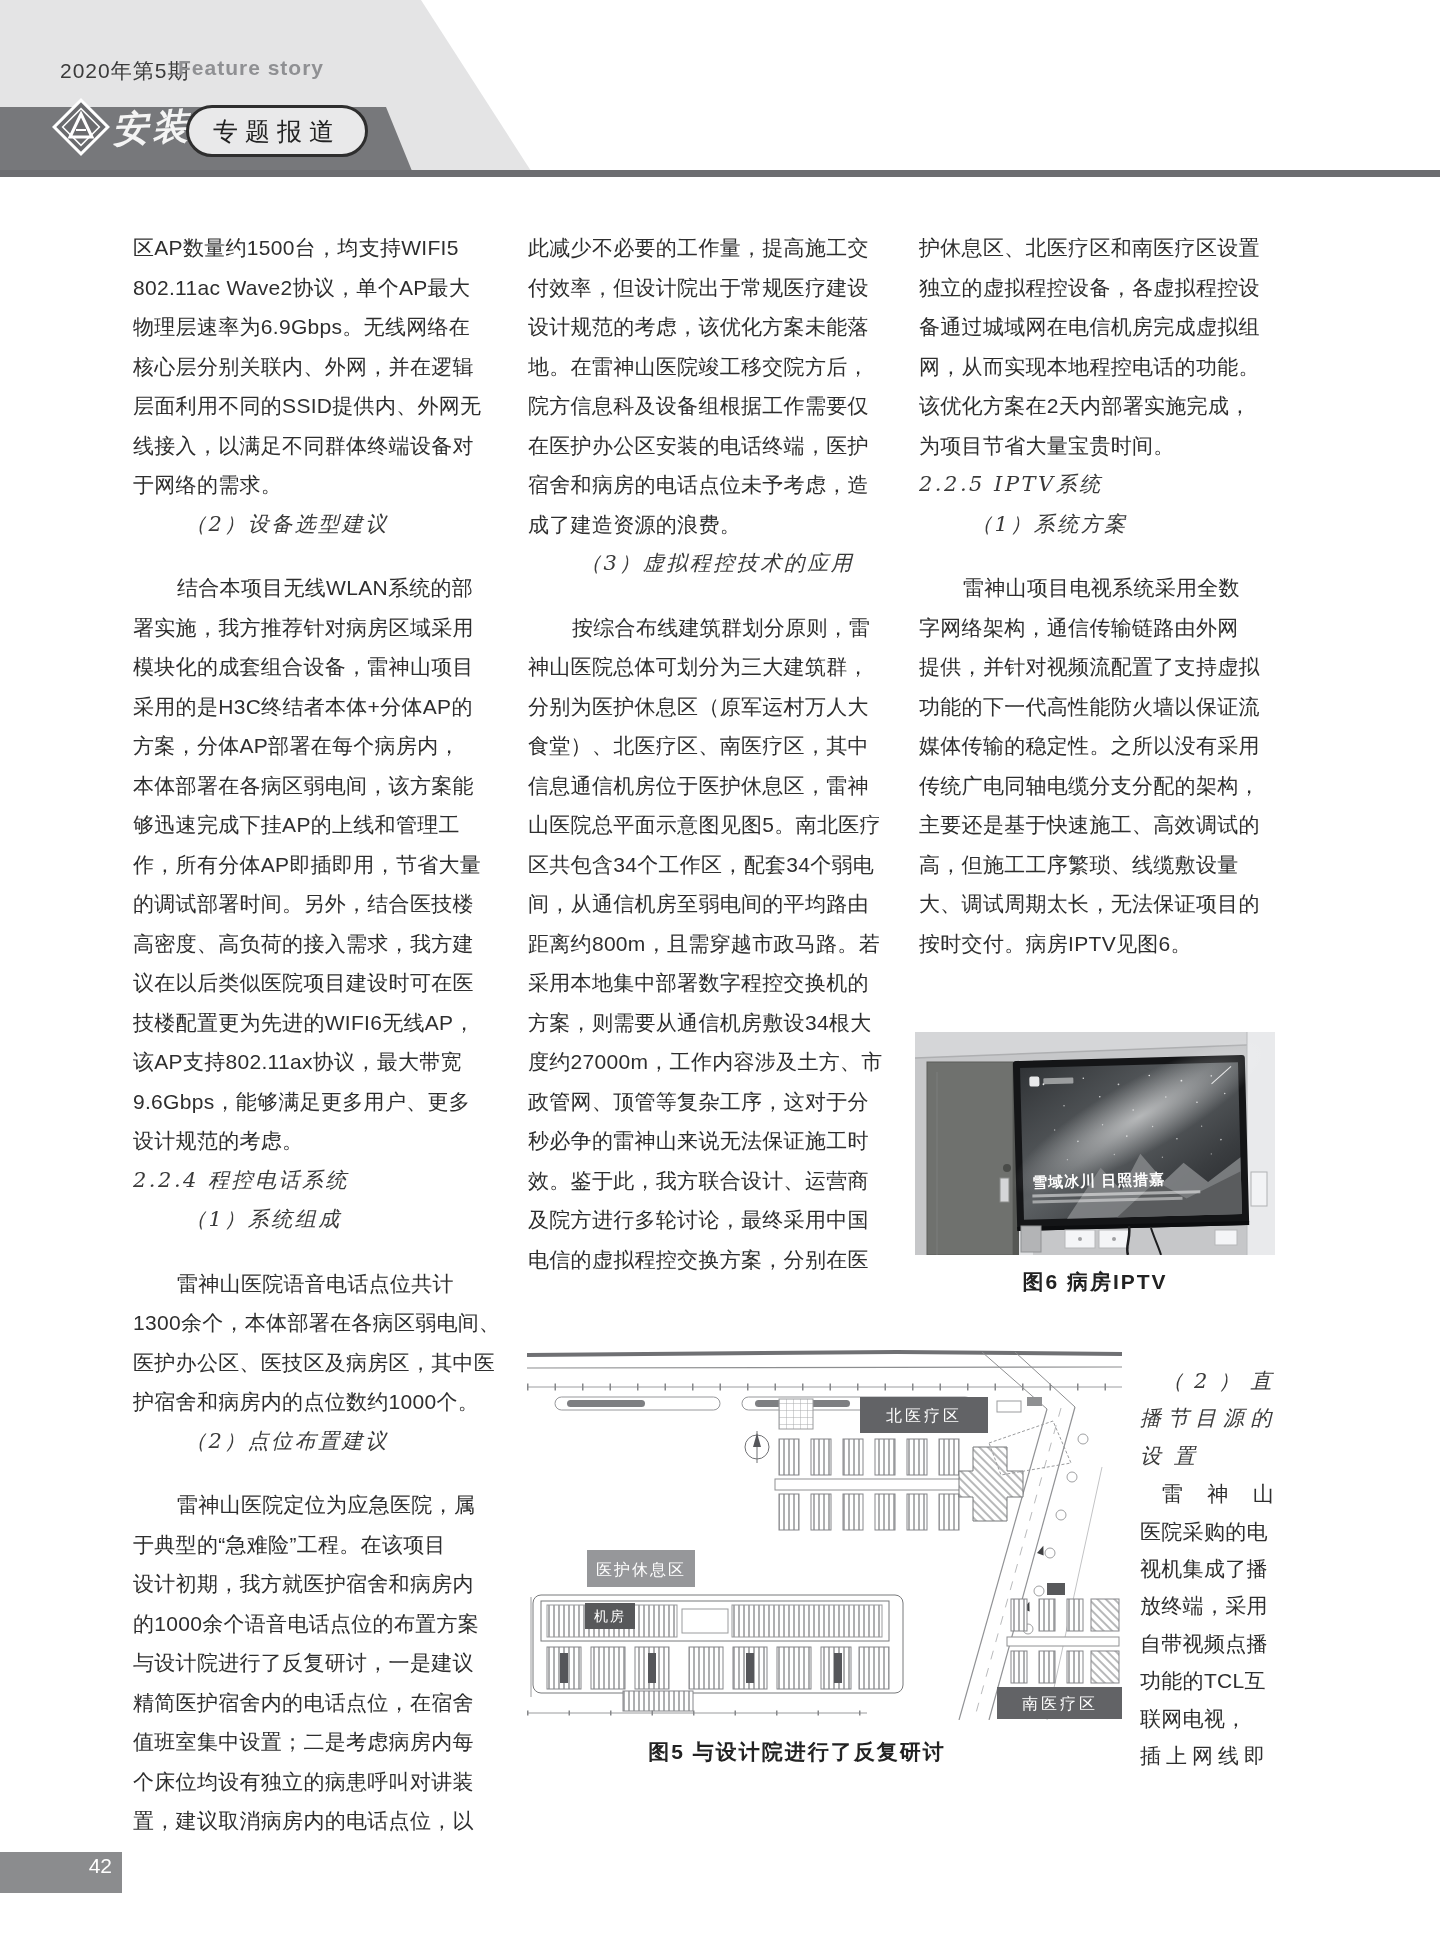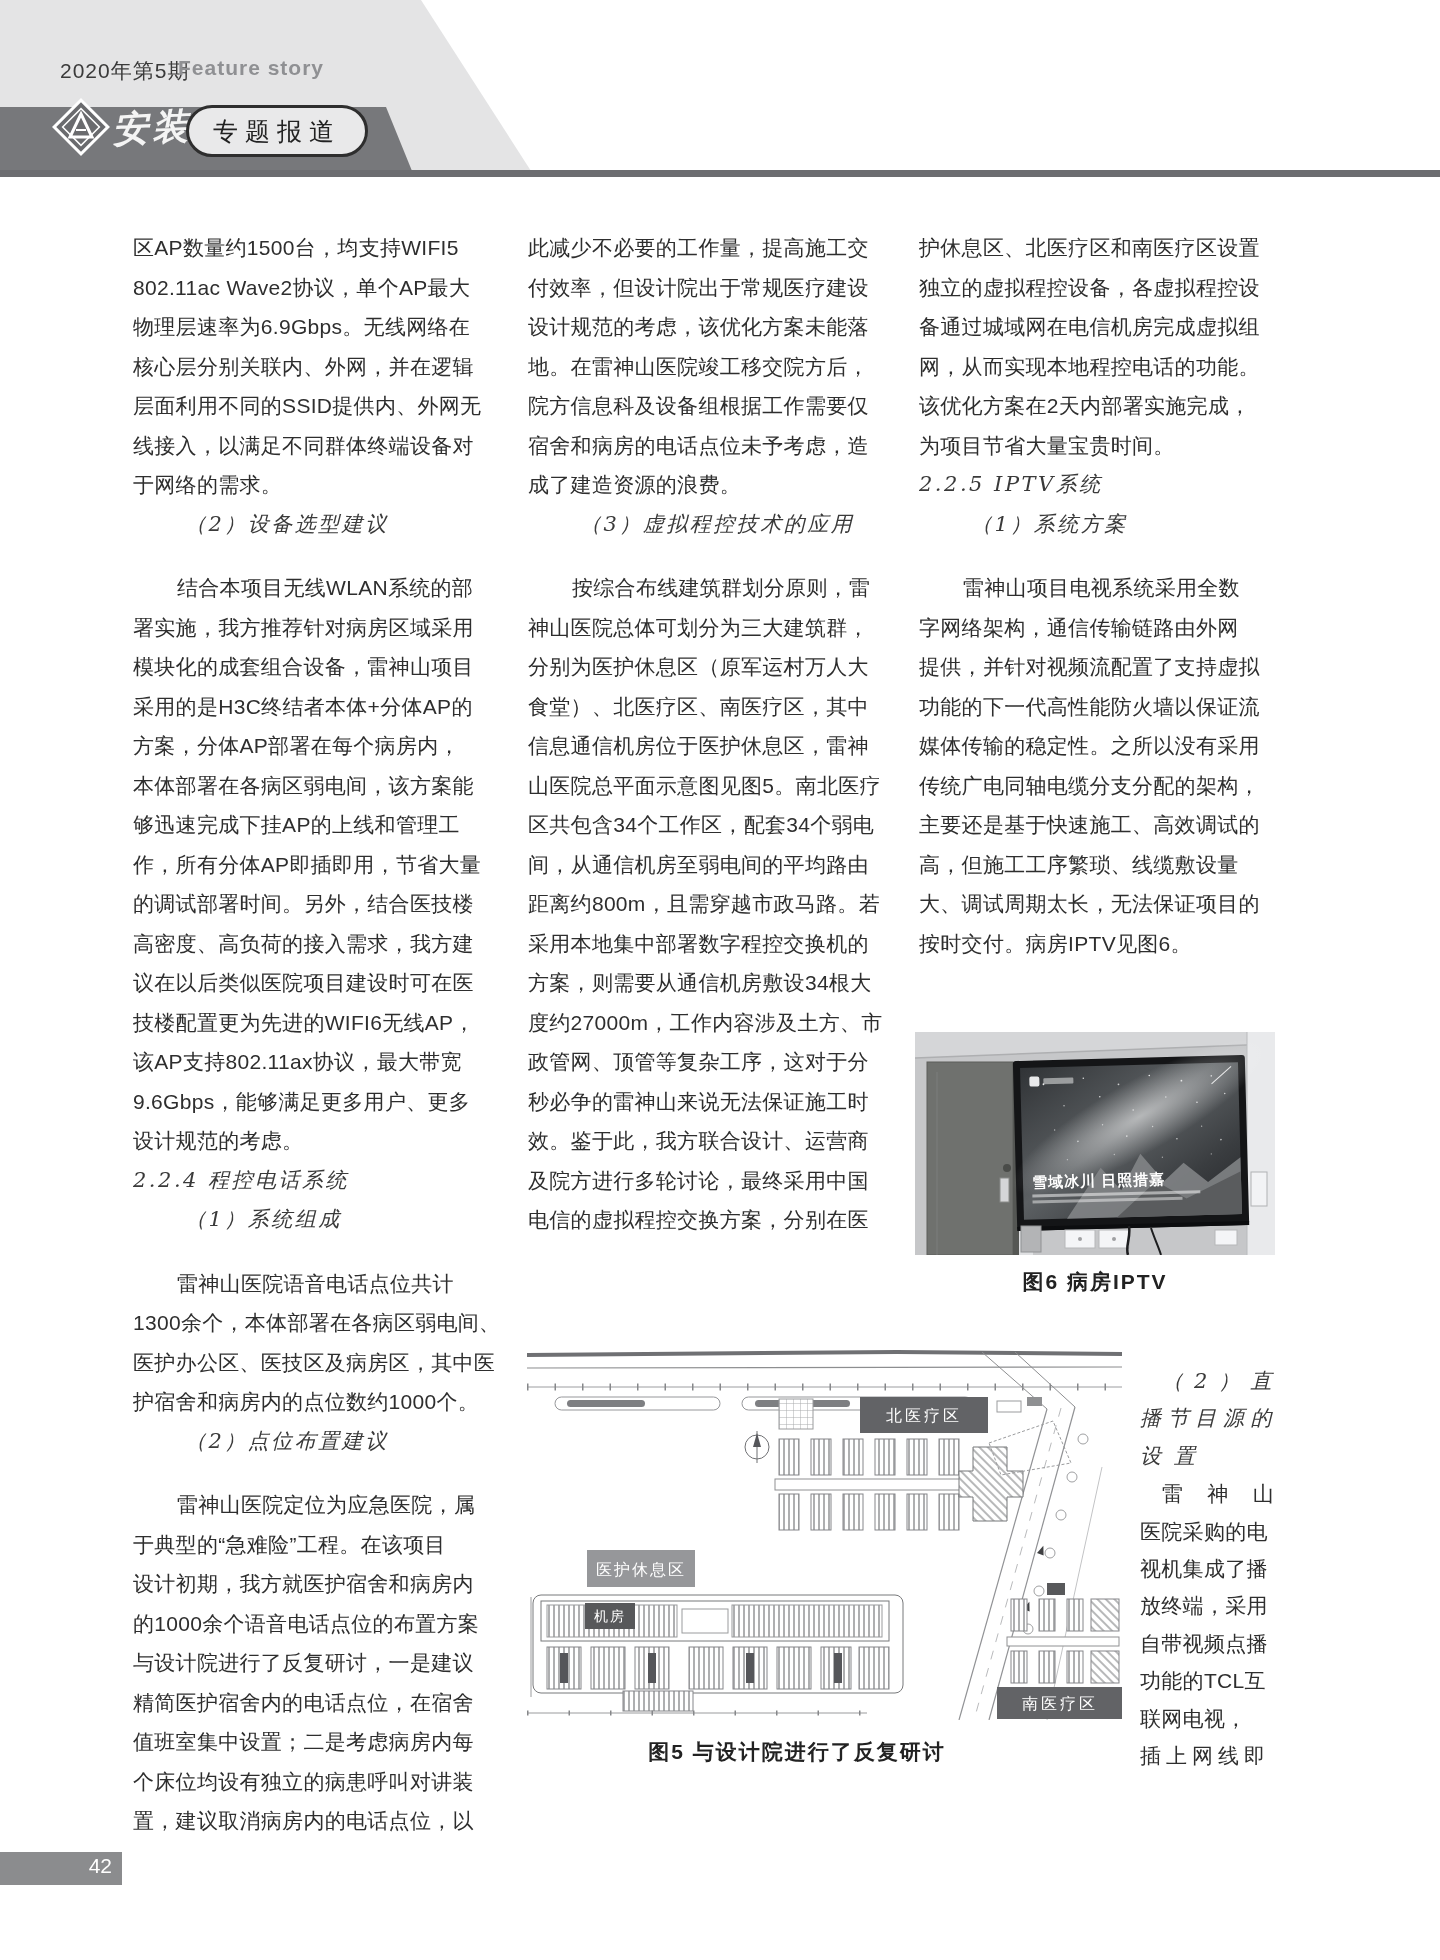--- a/index.html
+++ b/index.html
@@ -30,21 +30,21 @@
   .jfull{white-space:normal;text-align:justify;text-align-last:justify;}
   .sp2{letter-spacing:13px;}
   .sp1{letter-spacing:5px;}
   
   .fig6{position:absolute;left:915px;top:1032px;width:360px;height:223px;}
   .cap{position:absolute;font-size:21px;font-weight:bold;color:#222;text-align:center;letter-spacing:2px;}
   .cap6{left:915px;top:1268px;width:360px;}
   .cap5{left:517px;top:1738px;width:560px;}
   .fig5{position:absolute;left:527px;top:1347px;width:595px;height:373px;}
   
-  .pagebar{position:absolute;left:0;top:1852px;width:122px;height:33px;background:#8b8c8e;}
+  .pagebar{position:absolute;left:0;top:1852px;width:122px;height:41px;background:#8b8c8e;}
   .pagebar span{position:absolute;right:10px;top:2px;color:#fff;font-size:21px;}
 </style>
 </head>
 <body>
 
 <div class="page">
 
   <div class="band-gray"></div>
   <div class="issue">2020年第5期</div>
   <div class="feature">Feature story</div>
@@ -103,20 +103,21 @@
       <div class="tl ">值班室集中设置；二是考虑病房内每</div>
       <div class="tl ">个床位均设有独立的病患呼叫对讲装</div>
       <div class="tl ">置，建议取消病房内的电话点位，以</div>
     </div>
   <div class="col" style="left:528px;top:228px;width:360px;">
       <div class="tl ">此减少不必要的工作量，提高施工交</div>
       <div class="tl ">付效率，但设计院出于常规医疗建设</div>
       <div class="tl ">设计规范的考虑，该优化方案未能落</div>
       <div class="tl ">地。在雷神山医院竣工移交院方后，</div>
       <div class="tl ">院方信息科及设备组根据工作需要仅</div>
+      <div class="tl ">在医护办公区安装的电话终端，医护</div>
       <div class="tl ">宿舍和病房的电话点位未予考虑，造</div>
       <div class="tl ">成了建造资源的浪费。</div>
       <div class="tl kaind">（3）虚拟程控技术的应用</div>
       <div class="tl ind">按综合布线建筑群划分原则，雷</div>
       <div class="tl ">神山医院总体可划分为三大建筑群，</div>
       <div class="tl ">分别为医护休息区（原军运村万人大</div>
       <div class="tl ">食堂）、北医疗区、南医疗区，其中</div>
       <div class="tl ">信息通信机房位于医护休息区，雷神</div>
       <div class="tl ">山医院总平面示意图见图5。南北医疗</div>
       <div class="tl ">区共包含34个工作区，配套34个弱电</div>

